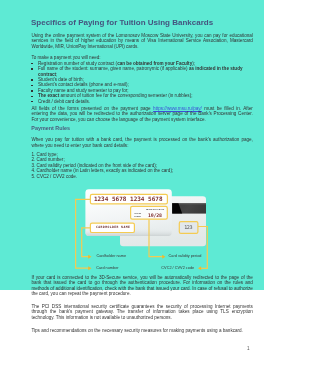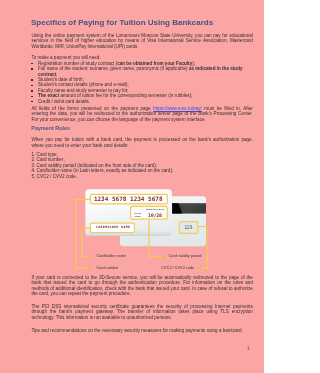--- a/index.html
+++ b/index.html
@@ -1,19 +1,19 @@
 <!DOCTYPE html>
 <html><head>
 <meta charset="utf-8">
 <style>
   html,body{margin:0;padding:0;}
   body{width:264px;height:373px;background:#ffffff;overflow:hidden;
        font-family:"Liberation Sans",sans-serif;
        -webkit-font-smoothing:antialiased;}
-  .page{position:relative;width:264px;height:373px;background:#fca5a5;}
+  .page{position:relative;width:264px;height:290px;background:#5eead4;}
 
   .title{position:absolute;left:31px;top:17.5px;font-size:8px;font-weight:bold;
          color:#44557f;line-height:10px;white-space:nowrap;}
 
   .body{position:absolute;left:31.4px;width:221.5px;font-size:4.6px;
         line-height:5.6px;color:#333333;text-align:justify;}
 
   .h2{position:absolute;left:31.3px;font-size:5.4px;font-weight:bold;
       color:#4d5c7d;line-height:7px;white-space:nowrap;}
 

